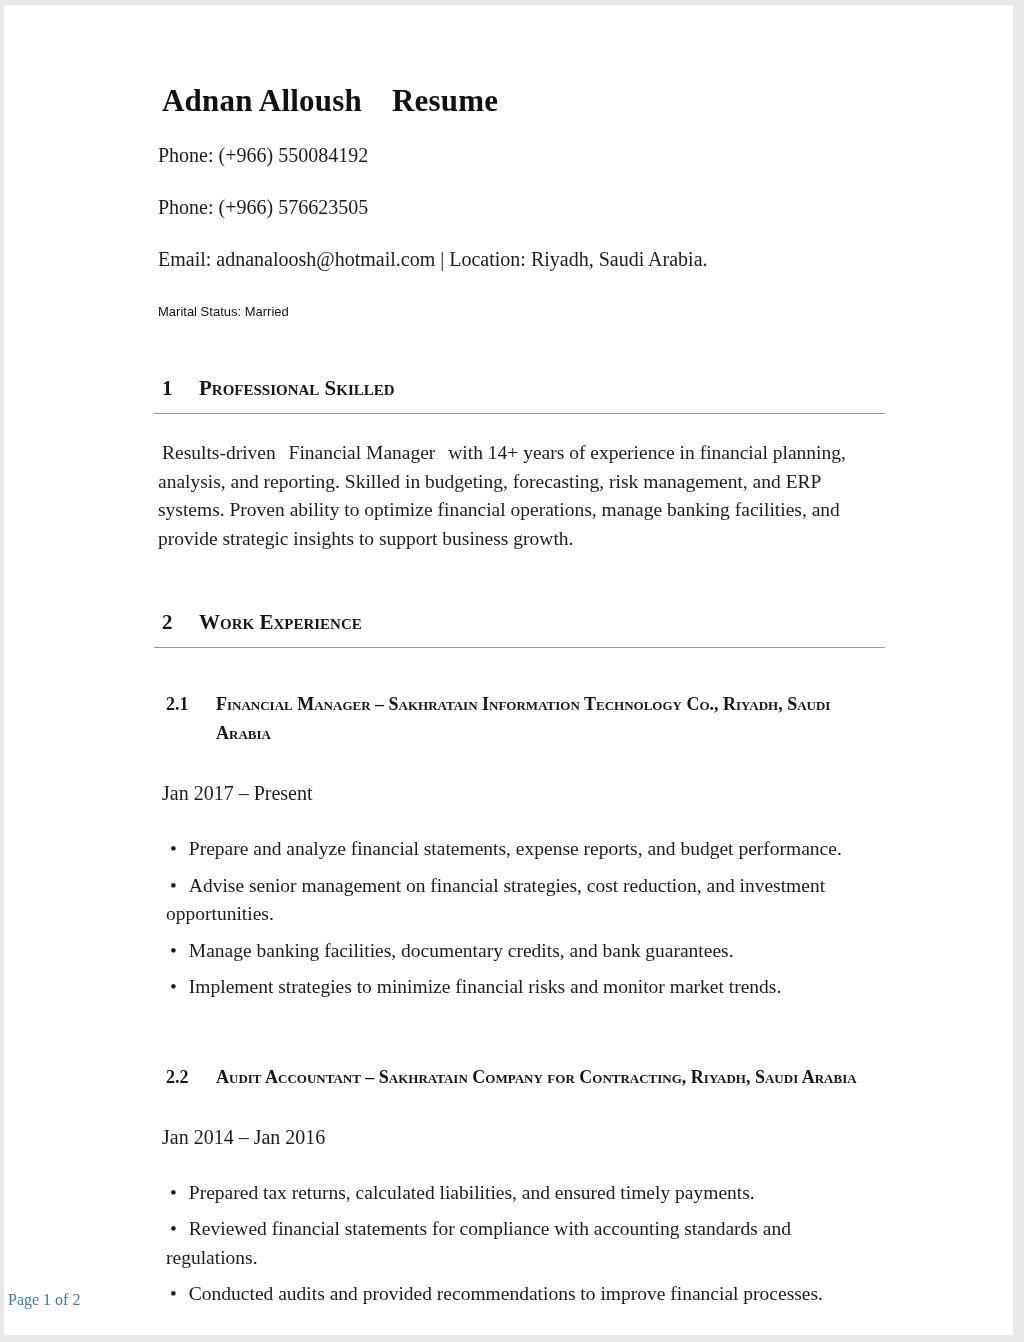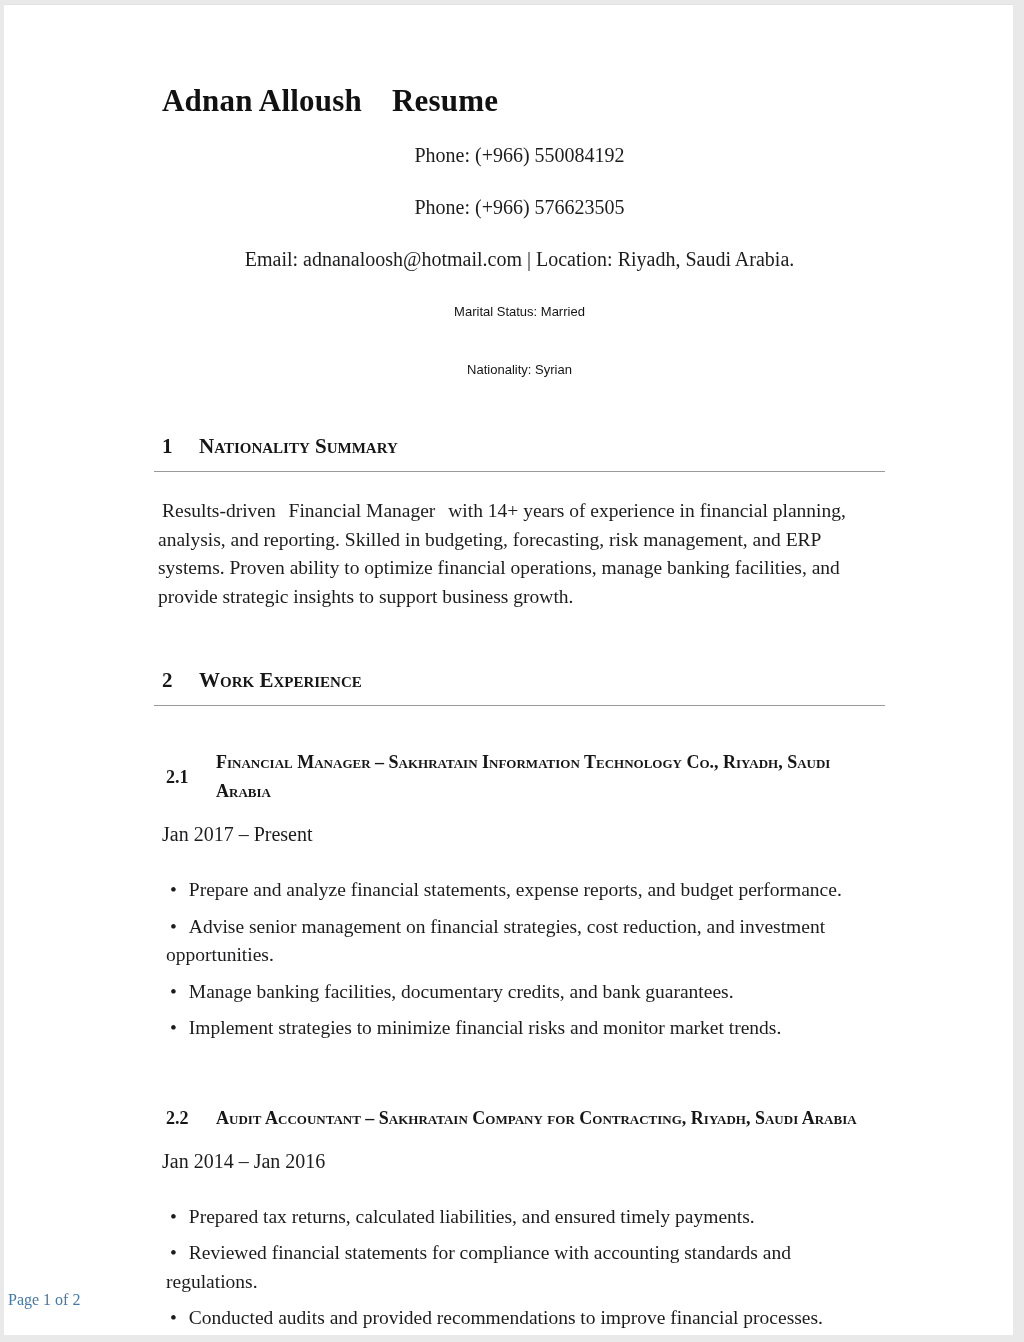--- a/index.html
+++ b/index.html
@@ -21,21 +21,21 @@
   }
 
   .doc-title {
     font-size: 31px; font-weight: bold; color: #111;
     margin-bottom: 16px; letter-spacing: 0.2px;
   }
   .doc-title .title-gap { display: inline-block; width: 22px; }
 
   .contact-line {
     font-size: 20px; line-height: 25px;
-    margin-bottom: 19px; color: #1c1c1e; text-align: center;
+    margin-bottom: 19px; color: #1c1c1e;
   }
   .contact-line.sans {
     font-family: "Liberation Sans", sans-serif;
     font-size: 13px; margin-bottom: 25px; color: #141414;
   }
 
   .section-heading {
     display: flex; align-items: baseline;
     font-size: 21px; font-weight: bold; color: #161616;
     font-variant: small-caps;
@@ -49,30 +49,30 @@
   .section-two { margin-top: 45px; }
 
   .summary-text {
     font-size: 19.5px; line-height: 28.5px; color: #1c1c1e;
   }
   .summary-text b { font-weight: normal; }
 
   .job { margin-top: 30px; }
   .job + .job { margin-top: 37px; }
   .job-heading {
-    display: flex; align-items: center;
+    display: flex; align-items: flex-start;
     font-size: 18px; font-weight: bold; color: #161616;
     font-variant: small-caps;
     line-height: 29px;
   }
   .job-heading .sub-num {
     width: 50px; flex-shrink: 0; font-variant: normal;
   }
   .job-dates {
-    font-size: 20px; line-height: 26px; margin-top: 3px; margin-bottom: 17px;
+    font-size: 20px; line-height: 26px; margin-top: 20px; margin-bottom: 17px;
     color: #1c1c1e;
   }
   .bullets { list-style: none; }
   .bullets li {
     font-size: 19.5px; line-height: 28.5px; color: #1c1c1e;
   }
   .bullet-mark { padding-right: 8px; }
 
   .page-footer {
     position: absolute; bottom: 22px; left: 0;
@@ -88,25 +88,24 @@
   <div class="content">
 
     <div class="doc-title">
       <span>Adnan Alloush</span><span class="title-gap"></span><span>Resume</span>
     </div>
 
     <div class="contact-line">Phone: (+966) 550084192</div>
     <div class="contact-line">Phone: (+966) 576623505</div>
     <div class="contact-line">Email: adnanaloosh@hotmail.com | Location: Riyadh, Saudi Arabia.</div>
     <div class="contact-line sans">Marital Status: Married</div>
-    <div class="contact-line sans">Nationality: Syrian</div>
 
     <div class="section-heading section-one">
       <span class="sec-num">1</span>
-      <span>Nationality Summary</span>
+      <span>Professional Skilled</span>
     </div>
 
     <p class="summary-text"><span>Results-driven </span><b>Financial Manager</b><span> with 14+ years of experience in financial planning, analysis, and reporting. Skilled in budgeting, forecasting, risk management, and ERP systems. Proven ability to optimize financial operations, manage banking facilities, and provide strategic insights to support business growth.</span></p>
 
     <div class="section-heading section-two">
       <span class="sec-num">2</span>
       <span>Work Experience</span>
     </div>
 
     <div class="job">

